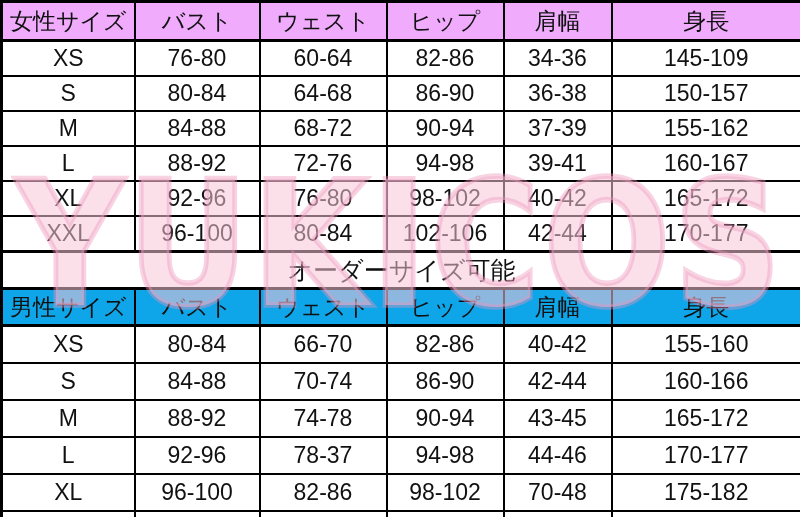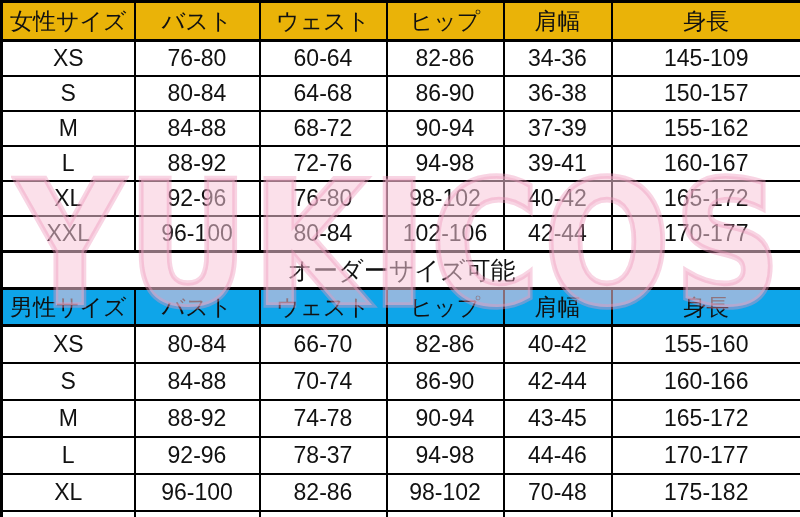--- a/index.html
+++ b/index.html
@@ -31,21 +31,21 @@
     padding: 0;
     color: #111111;
     font-size: 23px;
     font-weight: 400;
     line-height: 1;
     overflow: hidden;
     white-space: nowrap;
   }
   table.size-table { border: 3px solid #000000; }
   tr.women-header-row th {
-    background: #eab308;
+    background: #f0abfc;
     height: 36px;
     font-size: 23px;
     border-bottom-width: 3px;
   }
   tr.men-header-row th {
     background: #0ea5e9;
     height: 34px;
     font-size: 23px;
     border-top-width: 3px;
     border-bottom-width: 3px;

